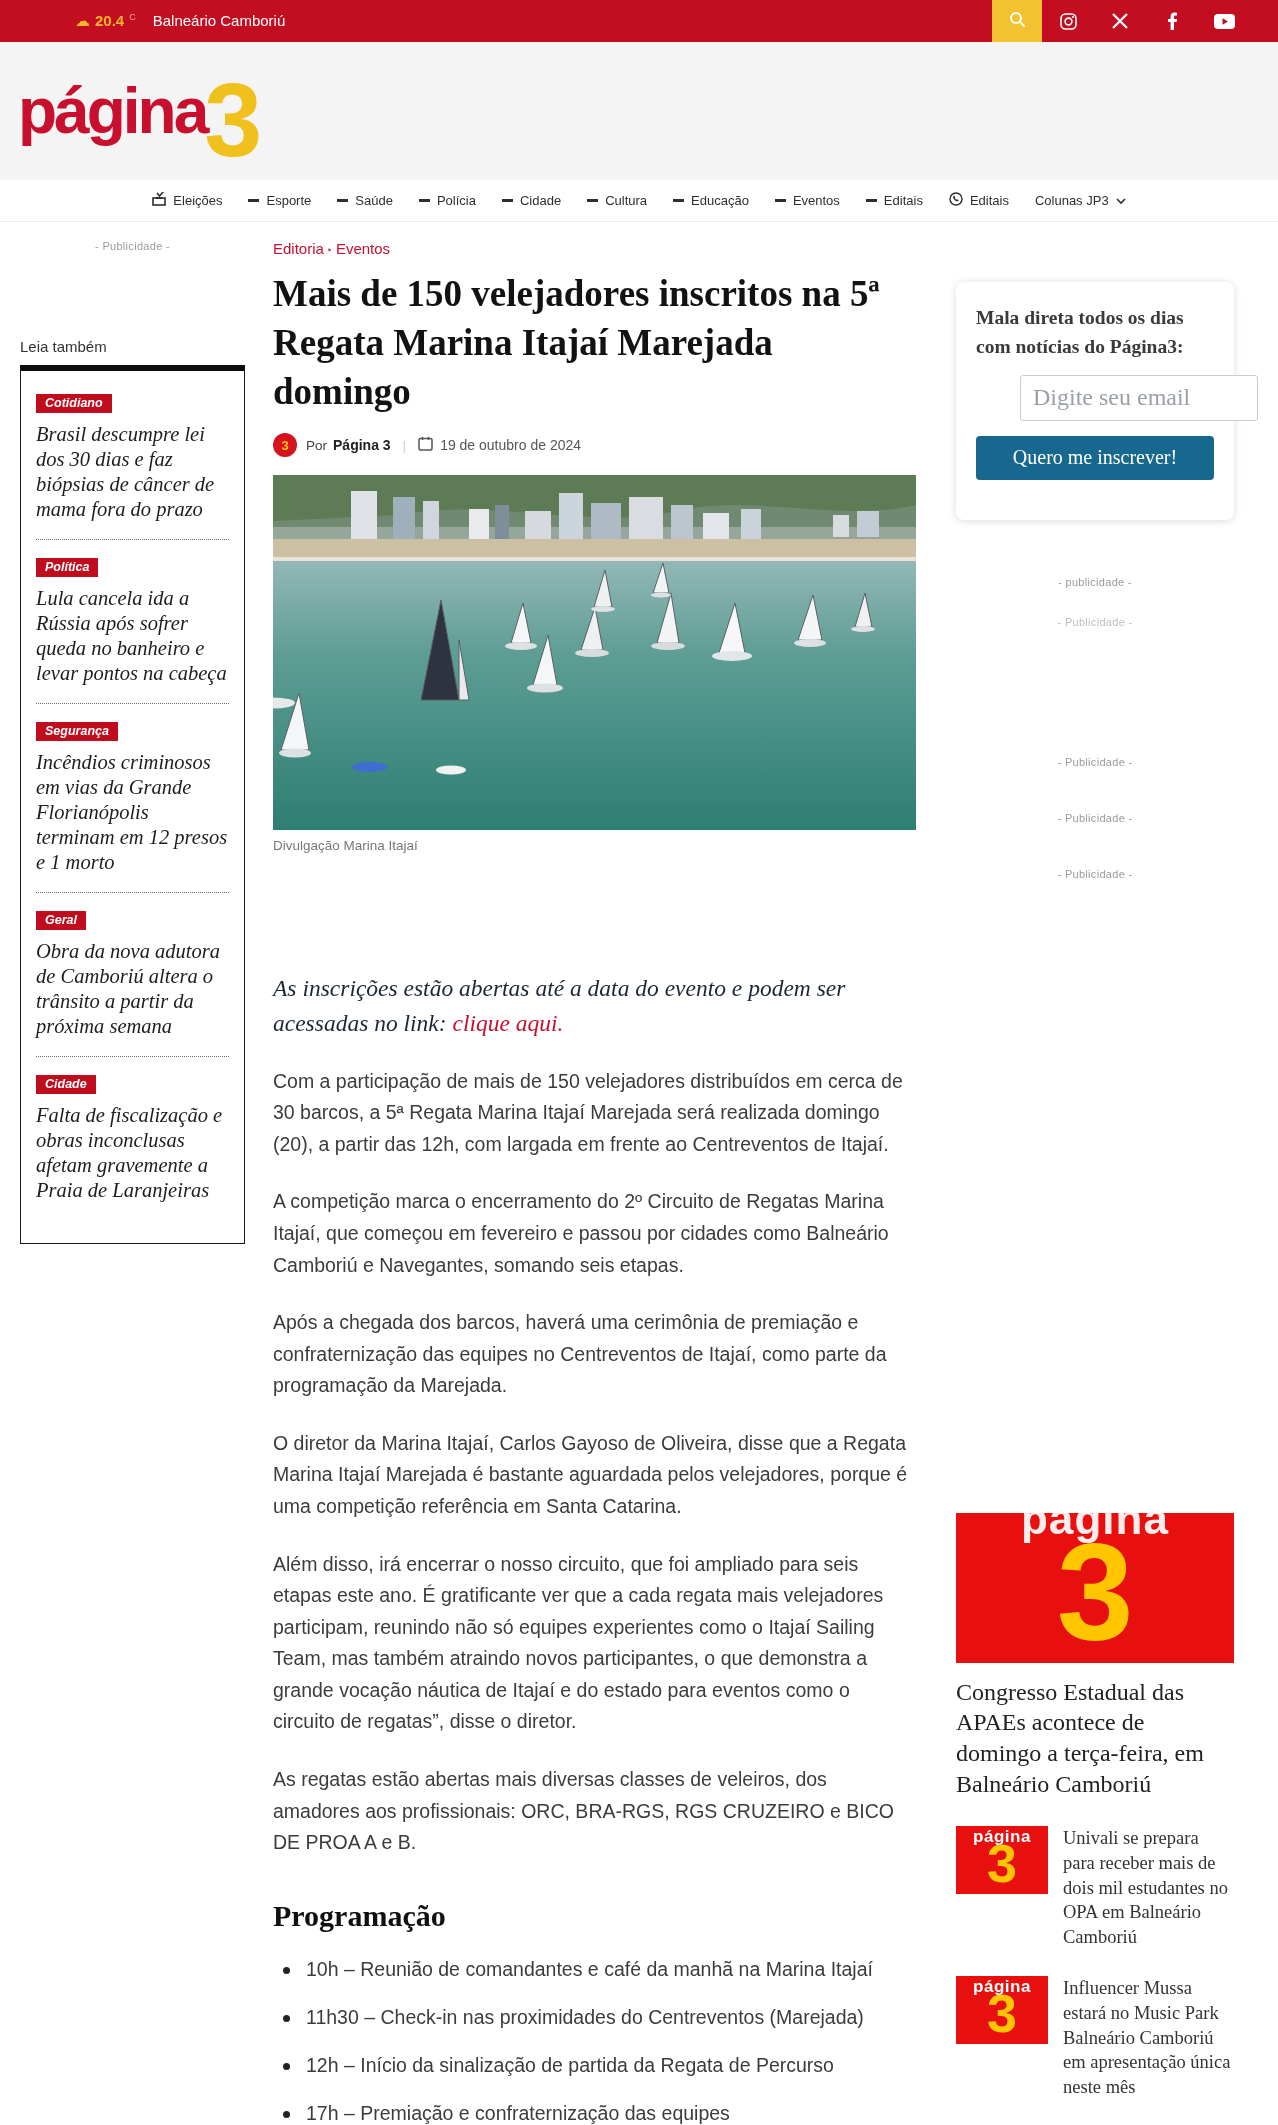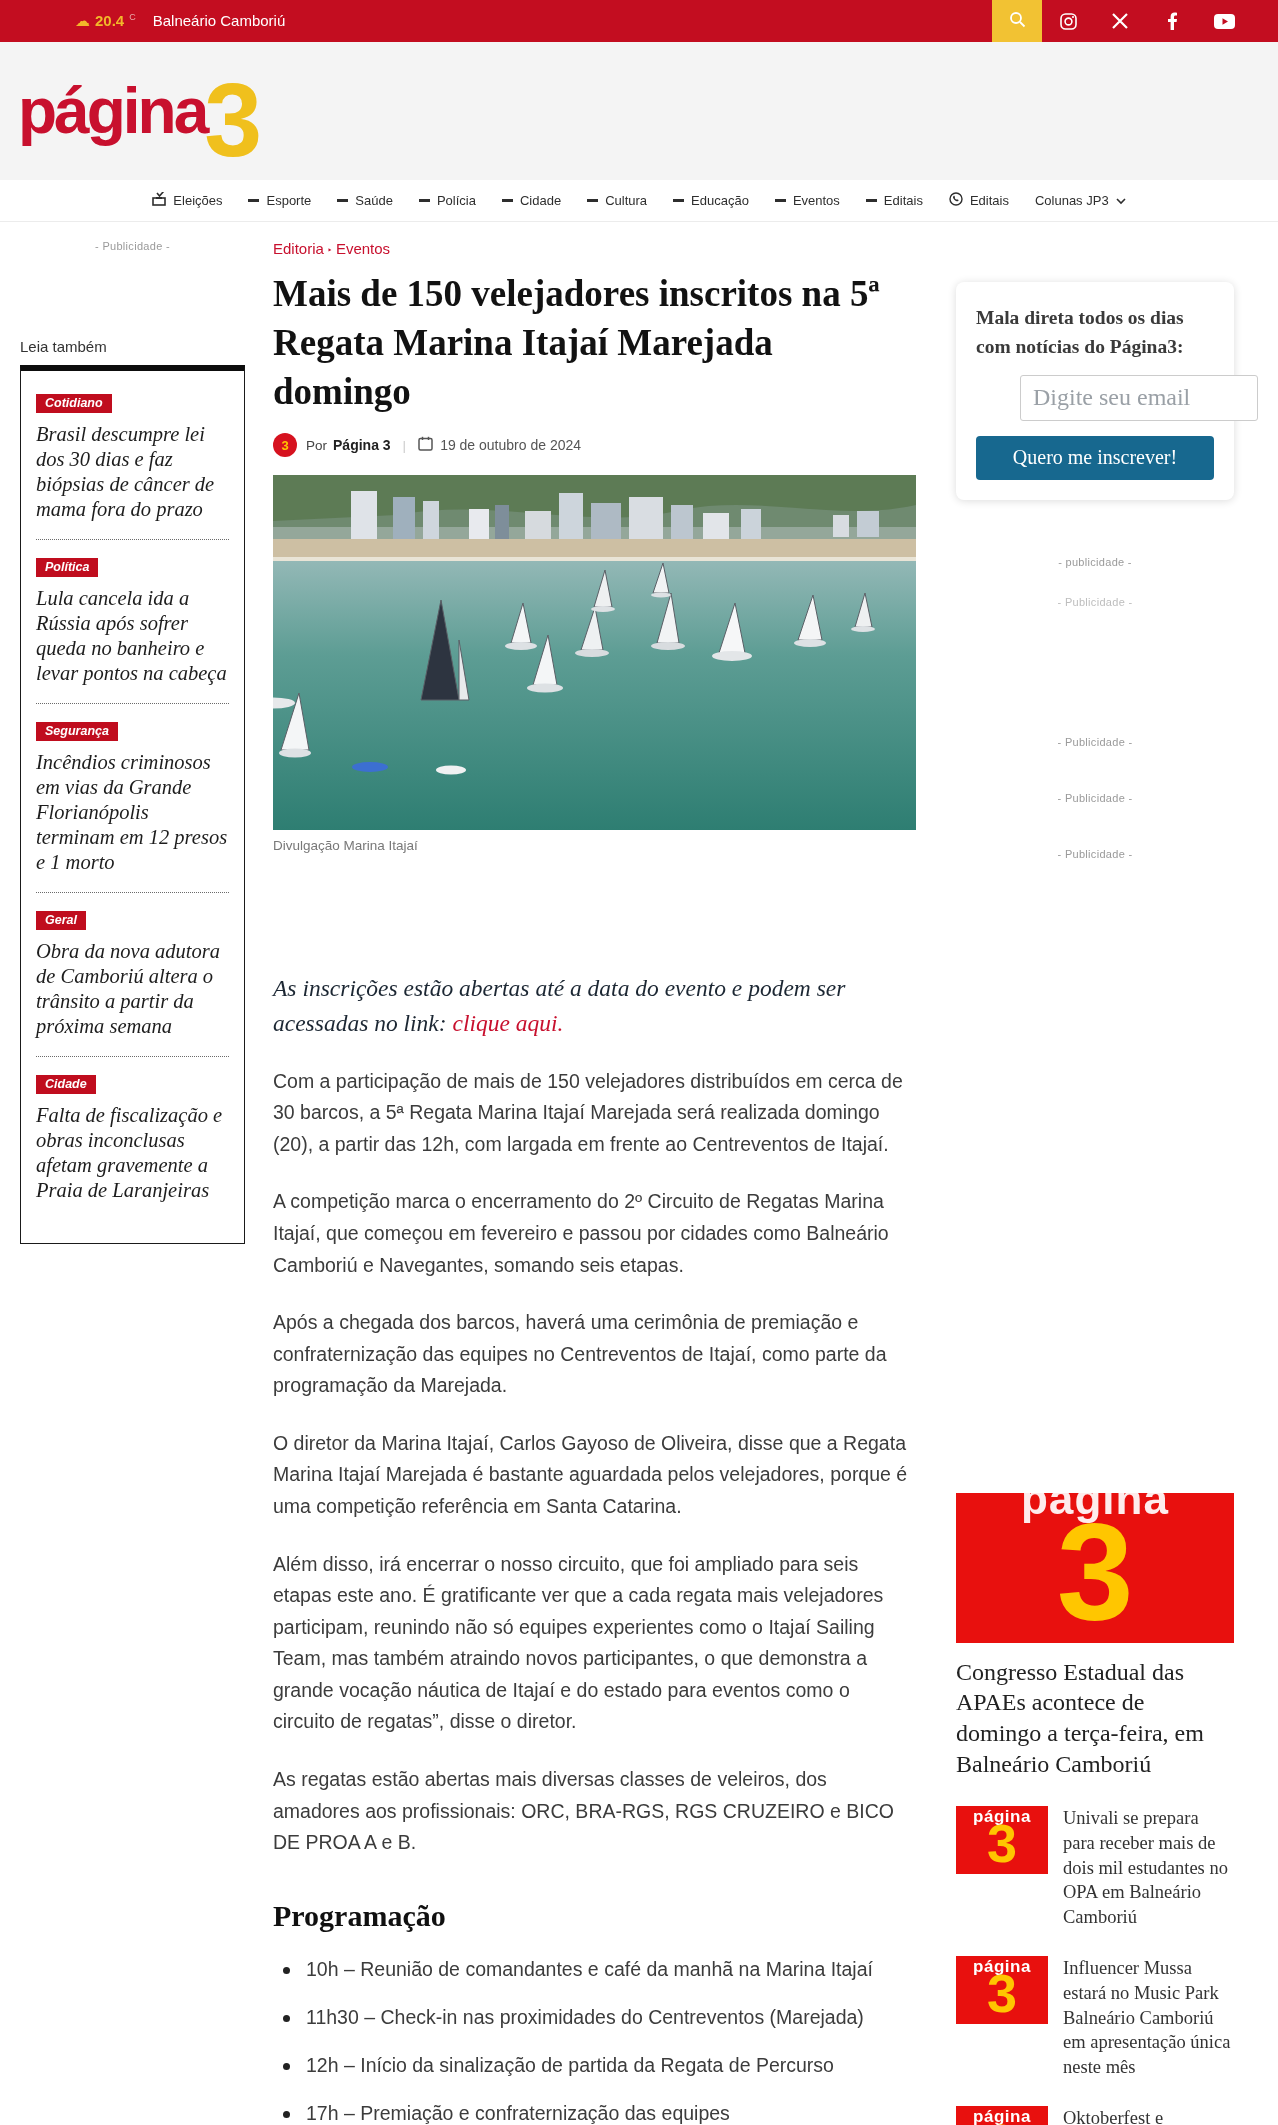--- a/index.html
+++ b/index.html
@@ -71,21 +71,21 @@
   .para { font-size:19.5px; line-height:1.62; color:#3c3c3c; margin-top:26px; }
   h2.prog { font-family:"Liberation Serif", serif; font-weight:700; font-size:30px;
             color:#101010; margin-top:40px; }
   ul.sched { margin-top:10px; list-style:none; }
   ul.sched li { font-size:19.5px; color:#3c3c3c; margin-top:25px; padding-left:33px; position:relative; }
   ul.sched li::before { content:""; position:absolute; left:10px; top:9px; width:7px; height:7px;
                         border-radius:50%; background:#222; }
 
   
   .card { background:#fff; border-radius:8px; box-shadow:0 1px 8px rgba(0,0,0,.14);
-          padding:21px 20px 20px; margin-top:42px; }
+          padding:21px 20px 40px; margin-top:42px; }
   .card-title { font-family:"Liberation Serif", serif; font-weight:700; font-size:19.5px;
                 line-height:1.5; color:#3a3a3a; }
   .card input { width:100%; margin-top:13px; border:1px solid #ccc; border-radius:3px;
                 padding:8px 12px 9px; font-family:"Liberation Serif", serif; font-size:24px; color:#444;margin-left:44px; }
   .card input::placeholder { color:#9aa0a6; }
   .card button.subscribe { width:100%; margin-top:15px; background:#17688f; color:#fff; border:none;
                 border-radius:4px; padding:10px 0 11px; font-family:"Liberation Serif", serif;
                 font-size:20px; cursor:pointer; }
   .side-ad1 { margin-top:56px; }
   .side-ad2 { margin-top:28px; color:#bdbdbd; }

